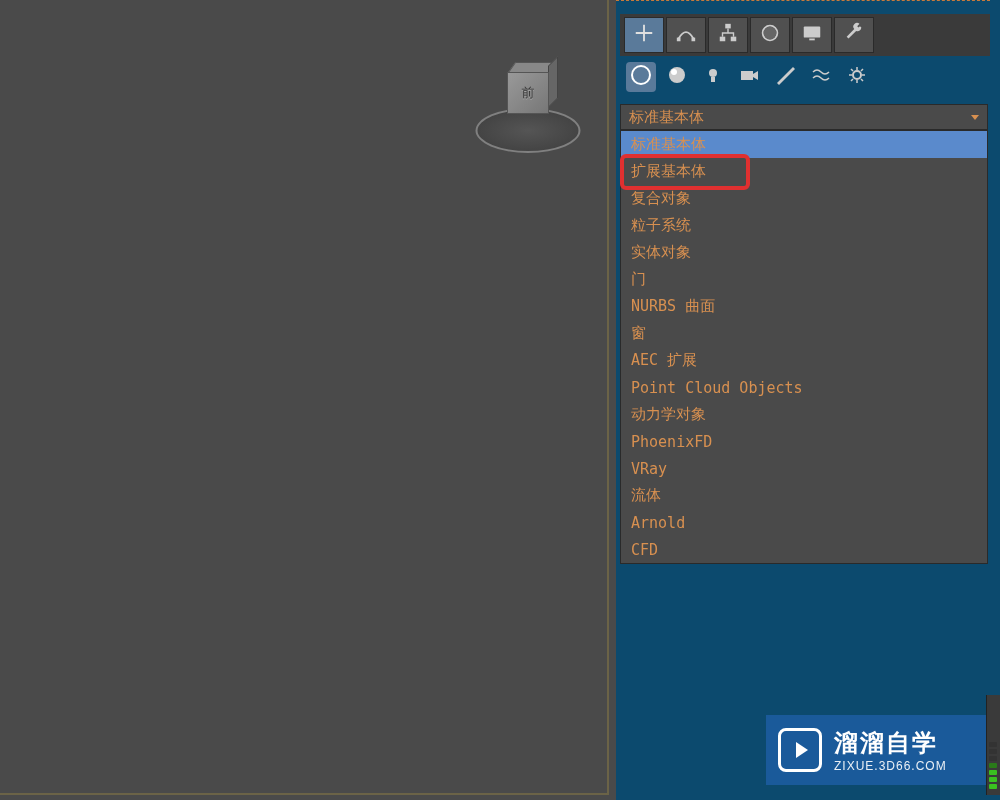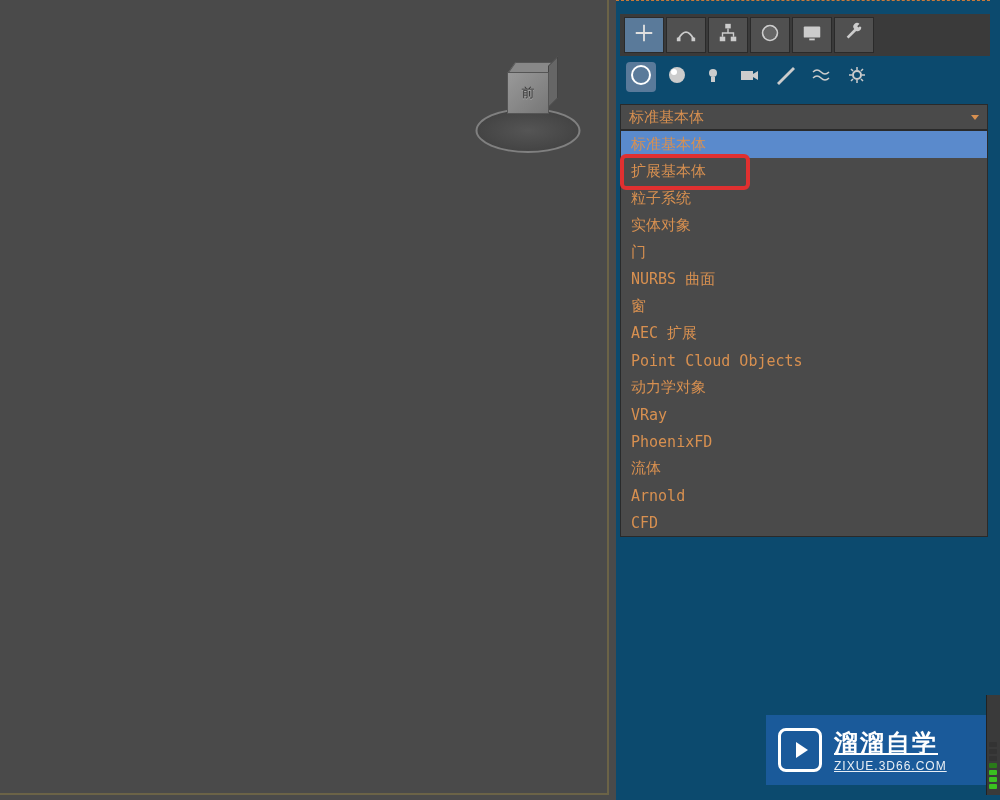--- a/index.html
+++ b/index.html
@@ -244,21 +244,21 @@
       justify-content: center;
       position: relative;
     }
     .wm-play {
       width: 0; height: 0;
       border-top: 8px solid transparent;
       border-bottom: 8px solid transparent;
       border-left: 12px solid #fff;
       margin-left: 3px;
     }
-    .wm-text-block { display:flex; flex-direction: column; color: #fff; text-decoration: underline; }
+    .wm-text-block { display:flex; flex-direction: column; color: #fff; }
     .wm-main { font-size: 24px; font-weight: bold; letter-spacing: 2px; }
     .wm-sub { font-size: 12px; letter-spacing: 1px; opacity: 0.9; }
   </style>
 </head>
 <body>
 
 <div class="viewport">
   <div class="viewport-border"></div>
   <div class="viewcube-area">
     <div class="viewcube-ring"></div>
@@ -368,30 +368,31 @@
   </div>
 
   <div class="dropdown-header">
     <span>标准基本体</span>
     <span class="dropdown-caret"></span>
   </div>
 
   <div class="dropdown-list" id="dropdown-list">
       <div class="dropdown-item highlighted">标准基本体</div>
       <div class="dropdown-item">扩展基本体</div>
+      <div class="dropdown-item">复合对象</div>
       <div class="dropdown-item">粒子系统</div>
       <div class="dropdown-item">实体对象</div>
       <div class="dropdown-item">门</div>
       <div class="dropdown-item">NURBS 曲面</div>
       <div class="dropdown-item">窗</div>
       <div class="dropdown-item">AEC 扩展</div>
       <div class="dropdown-item">Point Cloud Objects</div>
       <div class="dropdown-item">动力学对象</div>
+      <div class="dropdown-item">PhoenixFD</div>
       <div class="dropdown-item">VRay</div>
-      <div class="dropdown-item">PhoenixFD</div>
       <div class="dropdown-item">流体</div>
       <div class="dropdown-item">Arnold</div>
       <div class="dropdown-item">CFD</div>
     </div>
 
   <div class="red-highlight-box"></div>
 </div>
 
 <div class="right-scrollbar">
   <div class="scroll-segments">

